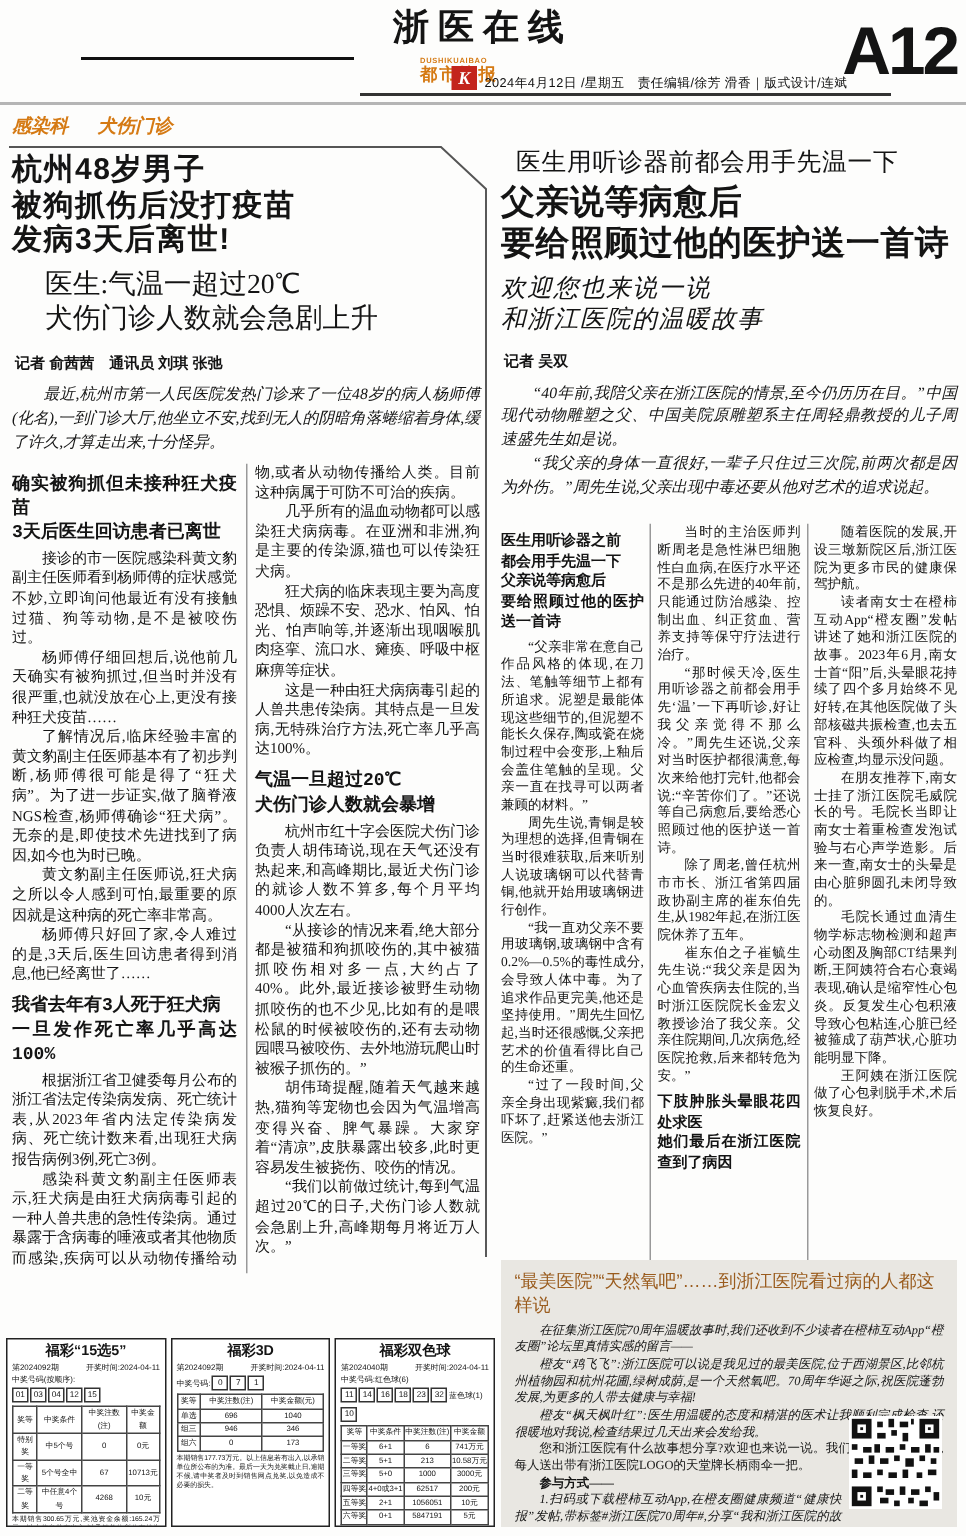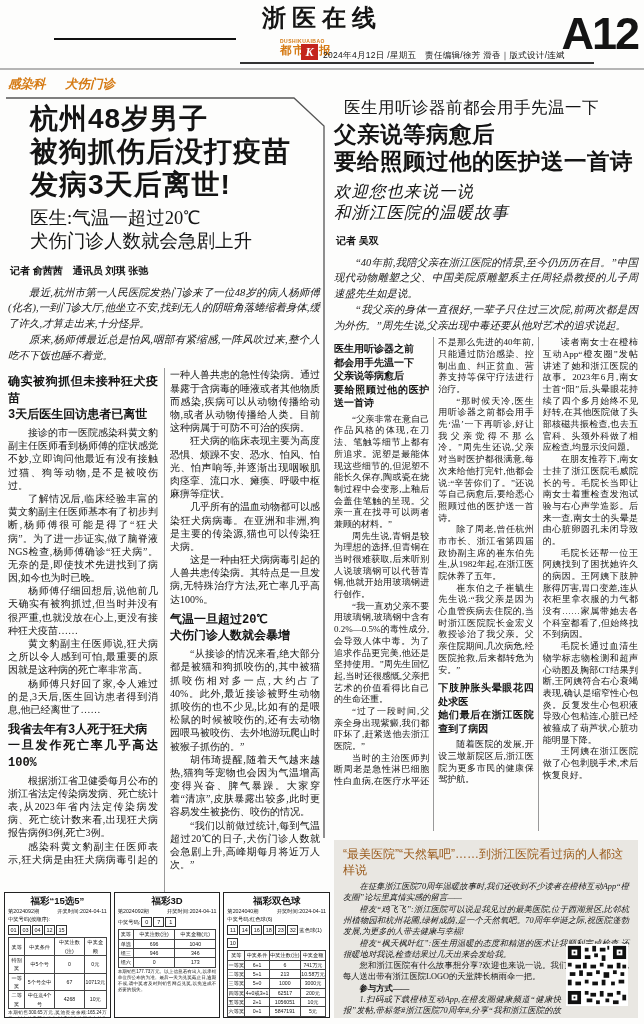--- a/index.html
+++ b/index.html
@@ -17,37 +17,37 @@
           display:flex;align-items:center;justify-content:center;font:italic bold 12px "Liberation Serif",serif;}
   .dateline{position:absolute;left:323px;top:50px;font-size:8.5px;color:#111;letter-spacing:.3px;}
   .header-underline{position:absolute;left:240px;top:62px;width:354px;height:1.5px;background:#333;}
   .page-no{position:absolute;right:6px;top:8px;font-weight:900;font-size:45px;letter-spacing:-2px;}
   .header-rule{position:absolute;left:0;top:68px;width:644px;height:2px;background:#b5b5b5;}
   .section-tags{position:absolute;left:8px;top:76px;color:#d57a14;font-weight:bold;font-style:italic;font-size:12.5px;}
   .section-tags span{margin-right:16px;}
   .divider-svg{position:absolute;left:0;top:0;pointer-events:none;}
   
   .article-left{position:absolute;left:8px;top:102px;width:312px;}
-  .hl-left{margin-left:22px;font-weight:800;font-size:28px;line-height:1.18;letter-spacing:1px;}
+  .hl-left{font-weight:800;font-size:20px;line-height:1.18;letter-spacing:1px;}
   .sub-left{margin-left:22px;margin-top:6px;font-family:"Liberation Serif",serif;font-size:18.5px;line-height:1.26;}
   .byline{margin:10px 0 0 2px;font-weight:bold;font-size:10px;}
   .lead{margin-top:7px;font-family:"Liberation Serif",serif;font-style:italic;font-size:10.5px;line-height:1.5;text-align:justify;}
   .lead p{margin:0;text-indent:2em;}
   .body-cols{text-align:justify;font-family:"Liberation Serif",serif;overflow:hidden;}
   .body-left{margin-top:5px;height:540px;column-count:2;column-gap:12px;column-rule:1px solid #999;
              font-size:10px;line-height:1.32;}
   .blk-subhead{font-family:Liberation Mono, monospace;font-weight:bold;font-size:12px;line-height:1.35;
                margin:6px 0 3px;break-inside:avoid;text-indent:0;}
   .blk-p{margin:0;text-indent:2em;}
   
   .article-right{position:absolute;left:334px;top:98px;width:304px;}
   .kicker{margin-left:10px;font-family:"Liberation Serif",serif;font-size:16.5px;line-height:1.2;letter-spacing:.5px;}
   .hl-right{margin-top:3px;font-weight:800;font-size:22.5px;line-height:1.22;letter-spacing:.5px;}
   .sub-right{margin-top:5px;font-family:Liberation Serif, serif;font-style:italic;font-size:16.5px;line-height:1.3;letter-spacing:1px;}
-  .body-right{margin-top:4px;height:494px;column-count:3;column-gap:9px;column-rule:1px solid #999;
+  .body-right{margin-top:16px;height:494px;column-count:3;column-gap:9px;column-rule:1px solid #999;
               font-size:9px;line-height:1.3;}
   .body-right .blk-subhead{font-size:10px;}
   
   .graybox{position:absolute;left:334px;top:840px;width:304px;height:178px;background:#e9e7e2;
            padding:7px 9px;box-sizing:border-box;overflow:hidden;}
   .graybox-title{font-weight:normal;font-size:12px;line-height:1.3;color:#9a5c1e;margin-bottom:3px;}
   .graybox .blk-p{font-family:"Liberation Serif",serif;font-size:8.3px;line-height:1.36;text-align:justify;}
   .blk-kaiti{font-style:italic;}
   .blk-bold{font-weight:bold;font-family:"Liberation Sans",sans-serif;}
   .blk-narrow{margin-right:68px;}
@@ -95,36 +95,36 @@
       <span>发病3天后离世!</span>
     </div>
     <div class="sub-left">
       <span>医生:气温一超过20℃</span><br>
       <span>犬伤门诊人数就会急剧上升</span>
     </div>
     <div class="byline">记者 俞茜茜　通讯员 刘琪 张弛</div>
     <div class="lead">
 
     <p>最近,杭州市第一人民医院发热门诊来了一位48岁的病人杨师傅(化名),一到门诊大厅,他坐立不安,找到无人的阴暗角落蜷缩着身体,缓了许久,才算走出来,十分怪异。</p>
-        <p>原来,杨师傅最近总是怕风,咽部有紧缩感,一阵风吹过来,整个人吃不下饭也睡不着觉。</p>
       </div>
     <div class="body-cols body-left">
         <div class="blk-subhead">确实被狗抓但未接种狂犬疫苗<br>3天后医生回访患者已离世</div>
         <p class="blk-p">接诊的市一医院感染科黄文豹副主任医师看到杨师傅的症状感觉不妙,立即询问他最近有没有接触过猫、狗等动物,是不是被咬伤过。</p>
+        <p class="blk-p">杨师傅仔细回想后,说他前几天确实有被狗抓过,但当时并没有很严重,也就没放在心上,更没有接种狂犬疫苗……</p>
         <p class="blk-p">了解情况后,临床经验丰富的黄文豹副主任医师基本有了初步判断,杨师傅很可能是得了“狂犬病”。为了进一步证实,做了脑脊液NGS检查,杨师傅确诊“狂犬病”。无奈的是,即使技术先进找到了病因,如今也为时已晚。</p>
-        <p class="blk-p">杨师傅仔细回想后,说他前几天确实有被狗抓过,但当时并没有很严重,也就没放在心上,更没有接种狂犬疫苗……</p>
         <p class="blk-p">黄文豹副主任医师说,狂犬病之所以令人感到可怕,最重要的原因就是这种病的死亡率非常高。</p>
         <p class="blk-p">杨师傅只好回了家,令人难过的是,3天后,医生回访患者得到消息,他已经离世了……</p>
         <div class="blk-subhead">我省去年有3人死于狂犬病<br>一旦发作死亡率几乎高达100%</div>
         <p class="blk-p">根据浙江省卫健委每月公布的浙江省法定传染病发病、死亡统计表,从2023年省内法定传染病发病、死亡统计数来看,出现狂犬病报告病例3例,死亡3例。</p>
         <p class="blk-p">感染科黄文豹副主任医师表示,狂犬病是由狂犬病病毒引起的一种人兽共患的急性传染病。通过暴露于含病毒的唾液或者其他物质而感染,疾病可以从动物传播给动物,或者从动物传播给人类。目前这种病属于可防不可治的疾病。</p>
+        <p class="blk-p">几乎所有的温血动物都可以感染狂犬病病毒。在亚洲和非洲,狗是主要的传染源,猫也可以传染狂犬病。</p>
         <p class="blk-p">狂犬病的临床表现主要为高度恐惧、烦躁不安、恐水、怕风、怕光、怕声响等,并逐渐出现咽喉肌肉痉挛、流口水、瘫痪、呼吸中枢麻痹等症状。</p>
-        <p class="blk-p">几乎所有的温血动物都可以感染狂犬病病毒。在亚洲和非洲,狗是主要的传染源,猫也可以传染狂犬病。</p>
         <p class="blk-p">这是一种由狂犬病病毒引起的人兽共患传染病。其特点是一旦发病,无特殊治疗方法,死亡率几乎高达100%。</p>
         <div class="blk-subhead">气温一旦超过20℃<br>犬伤门诊人数就会暴增</div>
+        <p class="blk-p">杭州市红十字会医院犬伤门诊负责人胡伟琦说,现在天气还没有热起来,和高峰期比,最近犬伤门诊的就诊人数不算多,每个月平均4000人次左右。</p>
         <p class="blk-p">“从接诊的情况来看,绝大部分都是被猫和狗抓咬伤的,其中被猫抓咬伤相对多一点,大约占了40%。此外,最近接诊被野生动物抓咬伤的也不少见,比如有的是喂松鼠的时候被咬伤的,还有去动物园喂马被咬伤、去外地游玩爬山时被猴子抓伤的。”</p>
         <p class="blk-p">胡伟琦提醒,随着天气越来越热,猫狗等宠物也会因为气温增高变得兴奋、脾气暴躁。大家穿着“清凉”,皮肤暴露出较多,此时更容易发生被挠伤、咬伤的情况。</p>
         <p class="blk-p">“我们以前做过统计,每到气温超过20℃的日子,犬伤门诊人数就会急剧上升,高峰期每月将近万人次。”</p>
       </div>
   </div>
 
   <div class="article-right">
     <div class="kicker serif">医生用听诊器前都会用手先温一下</div>
     <div class="hl-right">
       <span>父亲说等病愈后</span><br>
@@ -147,21 +147,20 @@
         <p class="blk-p">“我一直劝父亲不要用玻璃钢,玻璃钢中含有0.2%—0.5%的毒性成分,会导致人体中毒。为了追求作品更完美,他还是坚持使用。”周先生回忆起,当时还很感慨,父亲把艺术的价值看得比自己的生命还重。</p>
         <p class="blk-p">“过了一段时间,父亲全身出现紫癜,我们都吓坏了,赶紧送他去浙江医院。”</p>
         <p class="blk-p">当时的主治医师判断周老是急性淋巴细胞性白血病,在医疗水平还不是那么先进的40年前,只能通过防治感染、控制出血、纠正贫血、营养支持等保守疗法进行治疗。</p>
         <p class="blk-p">“那时候天冷,医生用听诊器之前都会用手先‘温’一下再听诊,好让我父亲觉得不那么冷。”周先生还说,父亲对当时医护都很满意,每次来给他打完针,他都会说:“辛苦你们了。”还说等自己病愈后,要给悉心照顾过他的医护送一首诗。</p>
         <p class="blk-p">除了周老,曾任杭州市市长、浙江省第四届政协副主席的崔东伯先生,从1982年起,在浙江医院休养了五年。</p>
         <p class="blk-p">崔东伯之子崔毓生先生说:“我父亲是因为心血管疾病去住院的,当时浙江医院院长金宏义教授诊治了我父亲。父亲住院期间,几次病危,经医院抢救,后来都转危为安。”</p>
         <div class="blk-subhead">下肢肿胀头晕眼花四处求医<br>她们最后在浙江医院查到了病因</div>
         <p class="blk-p">随着医院的发展,开设三墩新院区后,浙江医院为更多市民的健康保驾护航。</p>
         <p class="blk-p">读者南女士在橙柿互动App“橙友圈”发帖讲述了她和浙江医院的故事。2023年6月,南女士首“阳”后,头晕眼花持续了四个多月始终不见好转,在其他医院做了头部核磁共振检查,也去五官科、头颈外科做了相应检查,均显示没问题。</p>
         <p class="blk-p">在朋友推荐下,南女士挂了浙江医院毛威院长的号。毛院长当即让南女士着重检查发泡试验与右心声学造影。后来一查,南女士的头晕是由心脏卵圆孔未闭导致的。</p>
-        <p class="blk-p">毛院长还帮一位王阿姨找到了困扰她许久的病因。王阿姨下肢肿胀得厉害,胃口变差,连从衣柜里拿衣服的力气都没有……家属带她去各个科室都看了,但始终找不到病因。</p>
         <p class="blk-p">毛院长通过血清生物学标志物检测和超声心动图及胸部CT结果判断,王阿姨符合右心衰竭表现,确认是缩窄性心包炎。反复发生心包积液导致心包粘连,心脏已经被箍成了葫芦状,心脏功能明显下降。</p>
         <p class="blk-p">王阿姨在浙江医院做了心包剥脱手术,术后恢复良好。</p>
       </div>
   </div>
 
   <div class="graybox">
     <div class="graybox-title">“最美医院”“天然氧吧”……到浙江医院看过病的人都这样说</div>
     <div>
         <p class="blk-p blk-kaiti">在征集浙江医院70周年温暖故事时,我们还收到不少读者在橙柿互动App“橙友圈”论坛里真情实感的留言——</p>
         <p class="blk-p blk-kaiti">橙友“鸡飞飞”:浙江医院可以说是我见过的最美医院,位于西湖景区,比邻杭州植物园和杭州花圃,绿树成荫,是一个天然氧吧。70周年华诞之际,祝医院蓬勃发展,为更多的人带去健康与幸福!</p>

